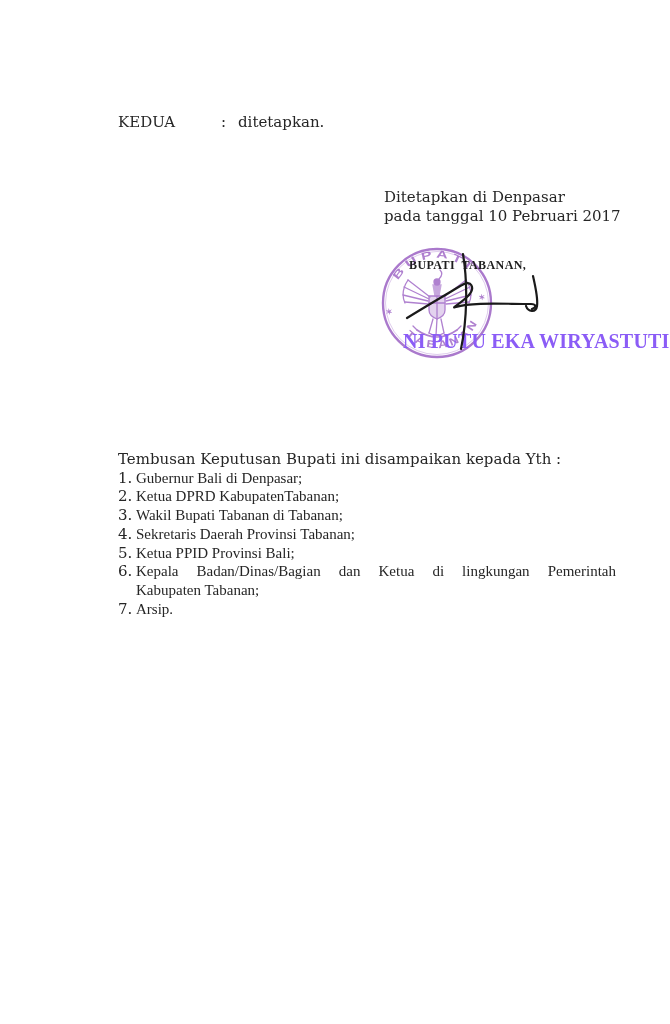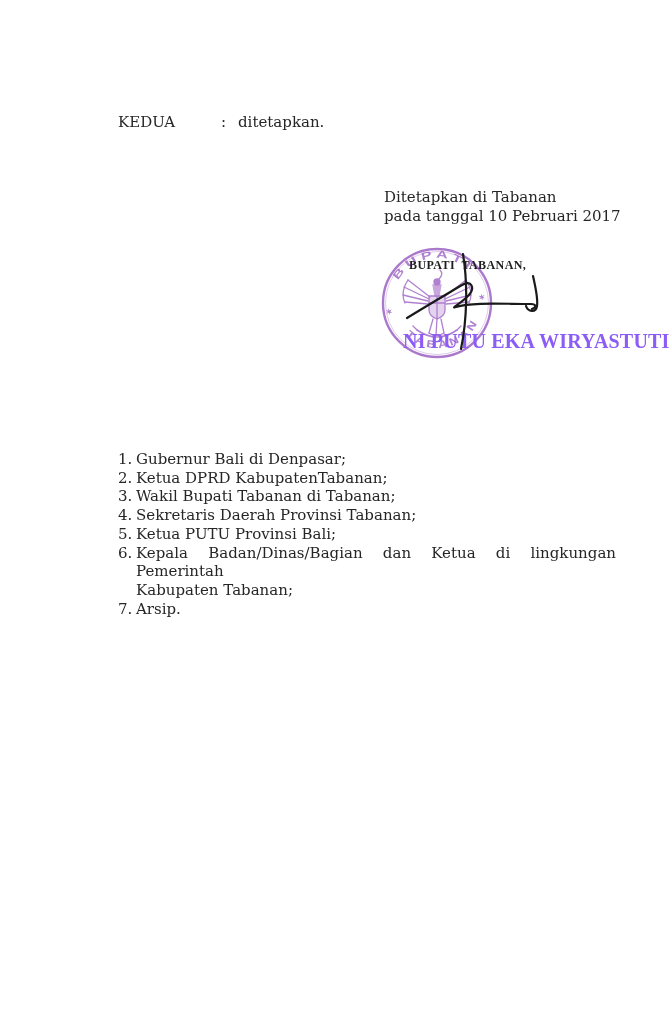--- a/index.html
+++ b/index.html
@@ -32,37 +32,37 @@
     left:382px;top:330px;z-index:2;
     font-family:"Liberation Serif", serif;font-weight:bold;font-size:20px;
     letter-spacing:0.2px;white-space:pre;color:#8b5cf6;
   }
 
   
   .tembusan{left:97px;top:450px;width:498px;}
   .tembusan .t{line-height:18.7px;}
   .t-item{display:flex;}
   .t-no{width:18px;flex:0 0 18px;}
-  .t-text{flex:1;}
+  .t-text{flex:1;font-family:Liberation Serif, serif;}
 </style>
 </head>
 <body>
 
 <div class="page">
 
   <div class="abs clause t">
     <div class="clause-label">KEDUA</div>
     <div class="clause-colon">:</div>
     <div class="clause-text">
       <div>ditetapkan.</div>
     </div>
   </div>
 
   <div class="abs enactment t">
-    <div>Ditetapkan di Tabanan</div>
+    <div>Ditetapkan di Denpasar</div>
     <div>pada tanggal 10 Pebruari 2017</div>
   </div>
 
   <svg class="abs seal-svg" width="135" height="125" viewBox="352 240 135 125">
     <g stroke="#9c62c4" fill="none" opacity="0.85">
       <circle cx="416" cy="303" r="54" stroke-width="2.4"></circle>
       <circle cx="416" cy="303" r="51.5" stroke-width="0.7" opacity="0.55"></circle>
     </g>
     <g transform="rotate(-9 416 303)" fill="#9c62c4" opacity="0.8" font-family="Liberation Sans, sans-serif" font-weight="bold" font-size="10.5">
       <defs>
@@ -108,40 +108,41 @@
     <g stroke="#1a1a1a" stroke-width="2.2" fill="none" stroke-linecap="round">
       <path d="M 386 318 C 402 308 431 291 441 285 C 450 279 455 288 447 296 C 439 304 429 309 435 307 C 451 302 482 304 510 304 C 515 304 516 307 511 309"></path>
       <path d="M 442 254 C 447 284 446 320 440 349"></path>
       <path d="M 512 276 C 515 289 517 300 516 306 C 515 313 507 312 505 306"></path>
     </g>
   </svg>
 
   <div class="abs signer-name">NI PUTU EKA WIRYASTUTI</div>
 
   <div class="abs tembusan">
+    <div class="t">Tembusan Keputusan Bupati ini disampaikan kepada Yth :</div>
 
     <div class="t-item t">
       <div class="t-no">1.</div>
       <div class="t-text">Gubernur Bali di Denpasar;</div>
     </div>
     <div class="t-item t">
       <div class="t-no">2.</div>
       <div class="t-text">Ketua DPRD KabupatenTabanan;</div>
     </div>
     <div class="t-item t">
       <div class="t-no">3.</div>
       <div class="t-text">Wakil Bupati Tabanan di Tabanan;</div>
     </div>
     <div class="t-item t">
       <div class="t-no">4.</div>
       <div class="t-text">Sekretaris Daerah Provinsi Tabanan;</div>
     </div>
     <div class="t-item t">
       <div class="t-no">5.</div>
-      <div class="t-text">Ketua PUTU Provinsi Bali;</div>
+      <div class="t-text">Ketua PPID Provinsi Bali;</div>
     </div>
     <div class="t-item t">
       <div class="t-no">6.</div>
       <div class="t-text">
         <div class="just-line">Kepala Badan/Dinas/Bagian dan Ketua di lingkungan Pemerintah</div>
         <div>Kabupaten Tabanan;</div>
       </div>
     </div>
     <div class="t-item t">
       <div class="t-no">7.</div>

